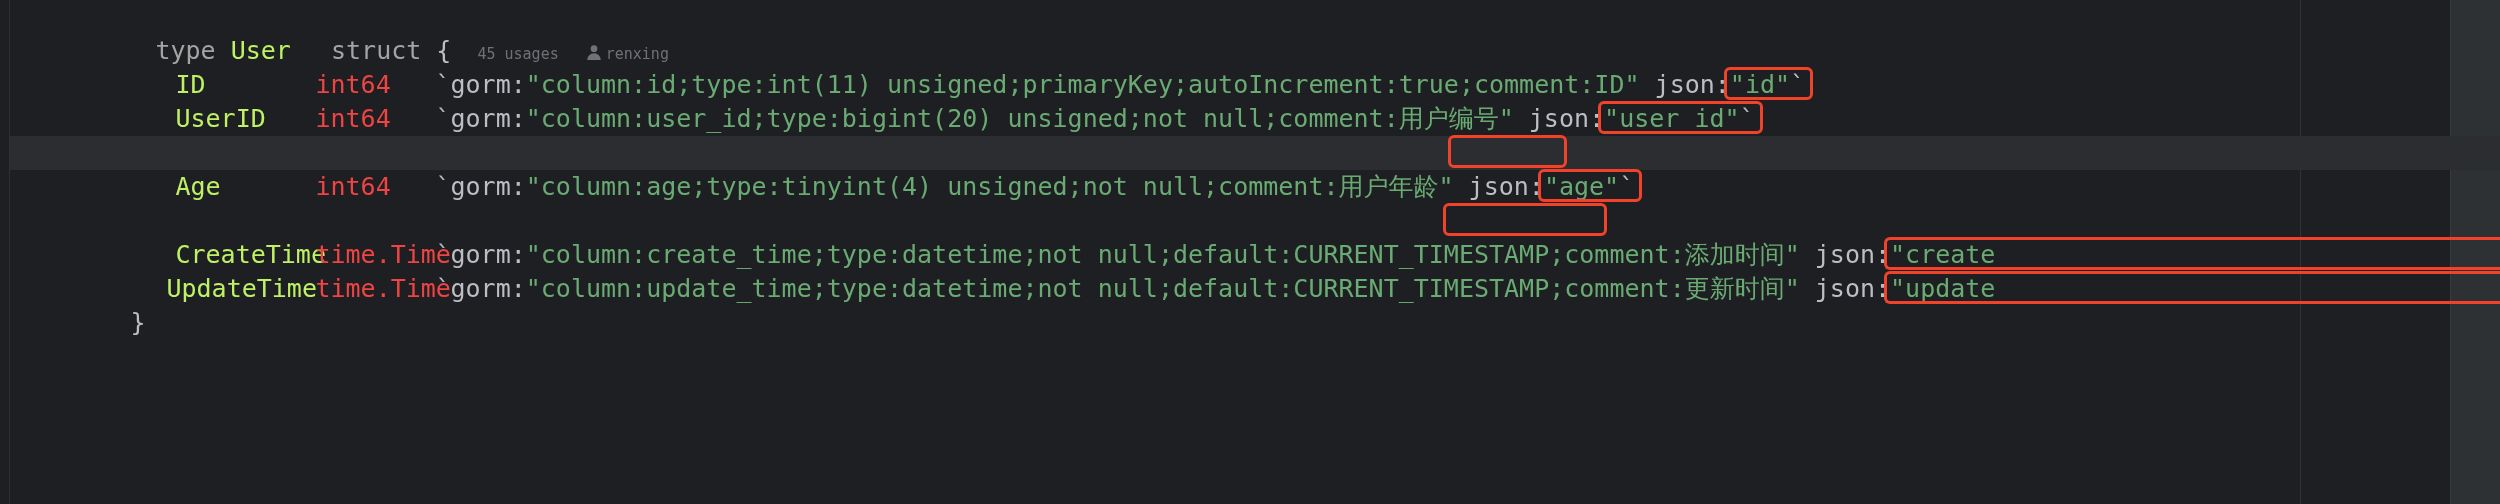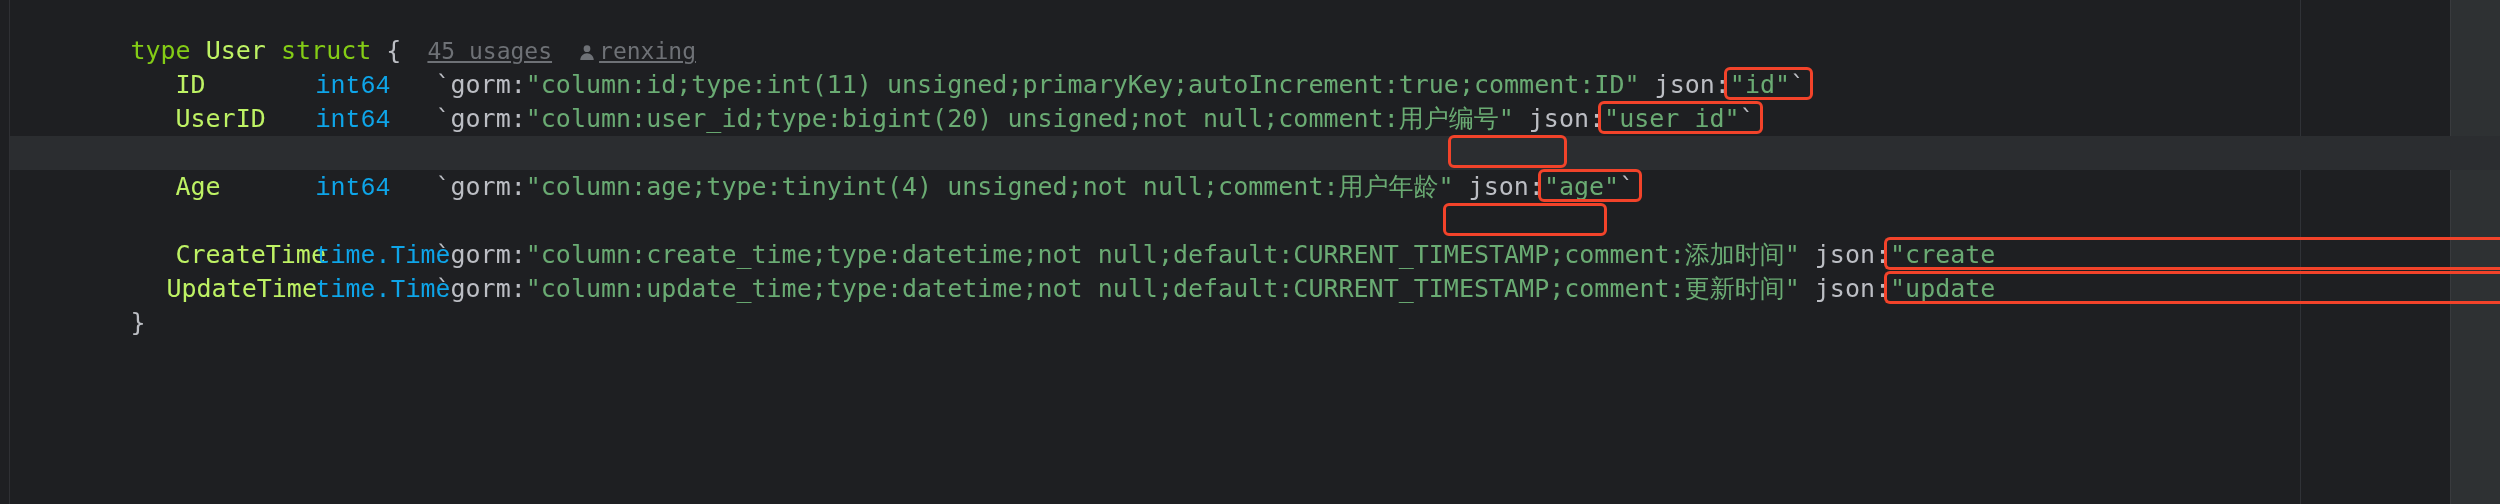--- a/index.html
+++ b/index.html
@@ -29,27 +29,27 @@
 
   .row.hl{background:#2b2d30;}
   .row.hl2{background:#26282c;}
 
   
   .vguide{position:absolute;top:0;width:1px;height:504px;background:#303237;}
   .vguide.right-edge{background:#35373b;}
   .scrollzone{position:absolute;top:0;width:50px;height:504px;background:#3c3f41;opacity:.55;}
 
   
-  .kw{color:#84cc16;}
+  .kw{color:#a3a3a3;margin-left:25px;}
   .ident{color:#bef264;}
-  .type{color:#0ea5e9;font-family:Liberation Mono, monospace;}
+  .type{color:#ef4444;}
   .punct{color:#bcbec4;}
   .str{color:#6aab73;}
   .tagname{color:#bcbec4;}
-  .inlay{color:#6e7176;font-size:23px;text-decoration:underline;}
+  .inlay{color:#6e7176;font-size:15px;}
 
   .usages{margin-left:26px;}
   .author{margin-left:26px;}
   .person{display:inline-block;position:relative;top:2px;margin-right:3px;}
 
   
   .anno{
     position:absolute;
     border:3px solid #f2432a;
     border-radius:6px;

